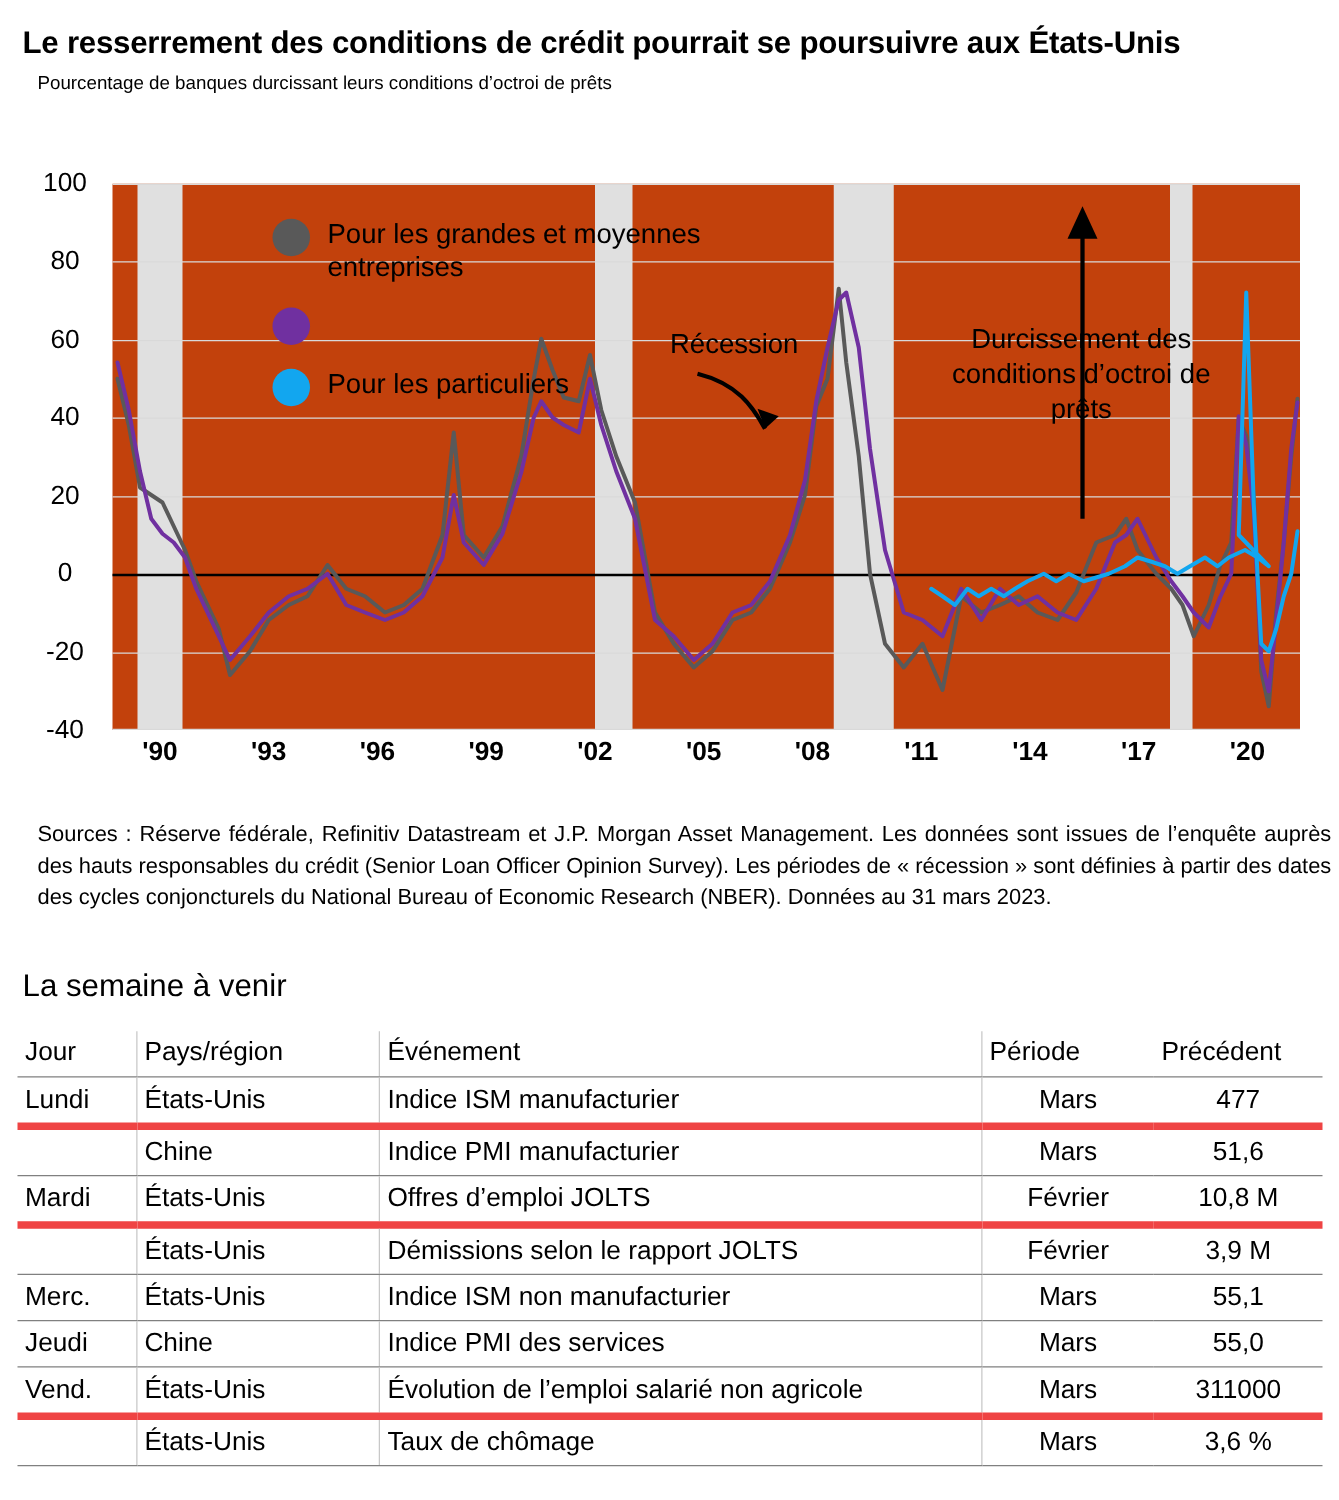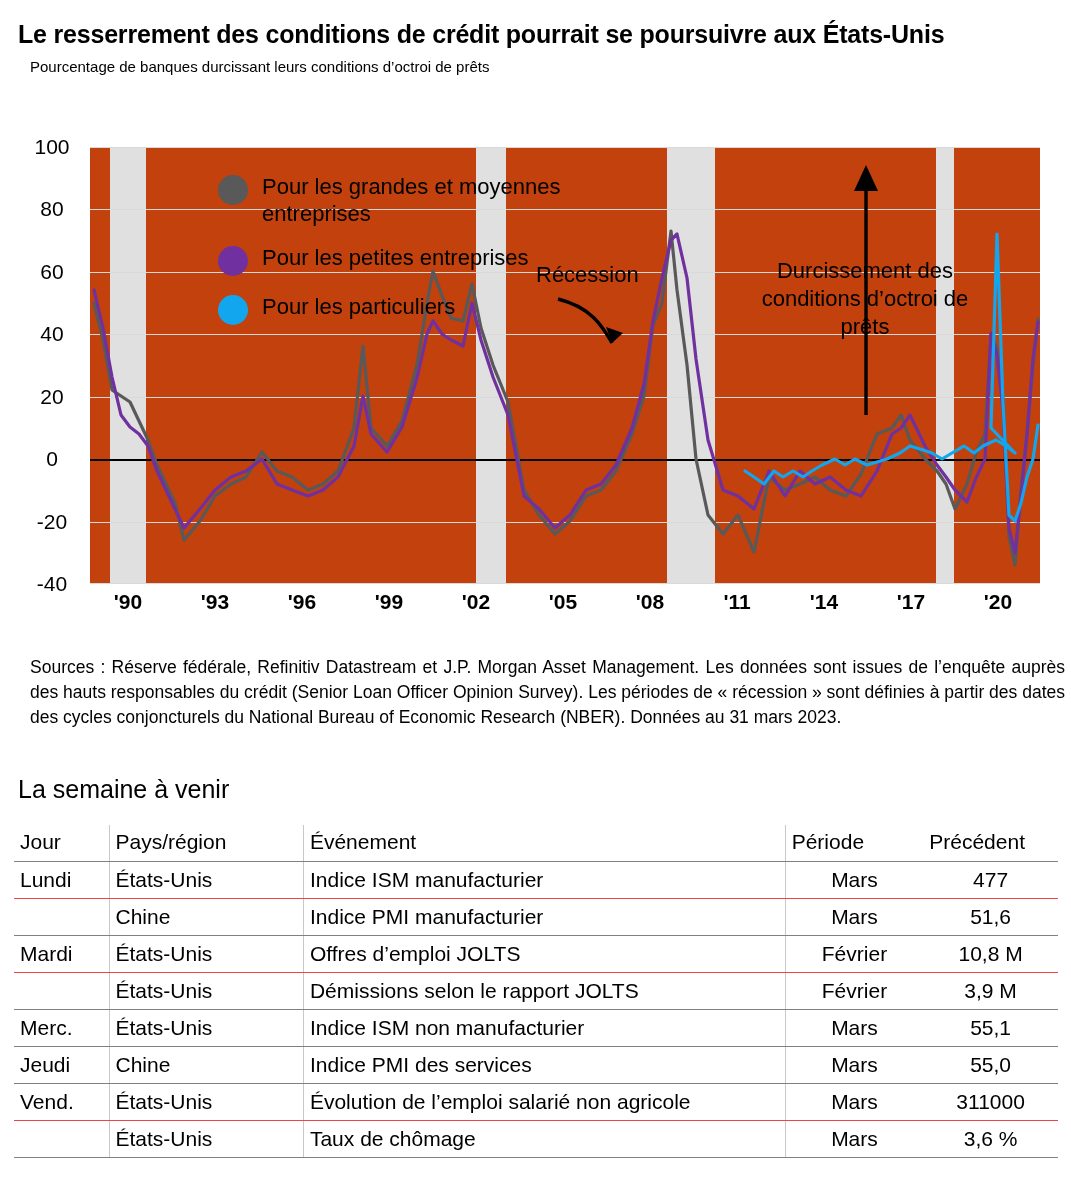--- a/index.html
+++ b/index.html
@@ -186,21 +186,21 @@
     font-size: 21px;
   }
   table.week th {
     font-weight: normal;
     text-align: left;
     padding: 5px 6px 7px 6px;
     border-bottom: 1.5px solid #808080;
   }
   table.week td {
     padding: 6px 6px;
-    border-bottom: 1px solid #ef4444;
+    border-bottom: 6px solid #ef4444;
   }
   table.week tr.sep td {
     border-bottom: 1.5px solid #808080;
   }
   .col-day   { width: 86px; }
   .col-ctry  { width: 190px; border-left: 1px solid #c8c8c8; }
   .col-event { width: 510px; border-left: 1px solid #c8c8c8; }
   .col-per   { width: 132px; text-align: center; border-left: 1px solid #c8c8c8; }
   .col-prev  { width: 126px; text-align: center; }
   th.col-per { text-align: center; }
@@ -252,21 +252,20 @@
         <polyline fill="none" stroke="#12A6EF" stroke-width="3.2" stroke-linejoin="round" stroke-linecap="round" points="655,324 664,330 674,337 684,324 693,330 703,324 713,330 722,324 732,318 745,312 755,318 765,312 777,318 787,315 797,312 810,306 820,299 830,302 842,306 852,312 862,306 874,299 884,306 893,299 906,293 916,299 925,306 901,281 907,87 913,256 919,368 925,374 931,356 937,330 943,312 948,278"></polyline>
       </svg>
 
       <div class="legend">
         <div class="legend-item">
           <div class="legend-dot" style="background:#595959;"></div>
           <div class="legend-text">Pour les grandes et moyennes entreprises</div>
         </div>
         <div class="legend-item">
           <div class="legend-dot" style="background:#7030A0;"></div>
-          <div class="legend-text">Pour les petites entreprises</div>
         </div>
         <div class="legend-item">
           <div class="legend-dot" style="background:#12A6EF;"></div>
           <div class="legend-text">Pour les particuliers</div>
         </div>
       </div>
 
       <div class="anno-recession">Récession</div>
       <div class="anno-hardening">Durcissement des conditions d’octroi de prêts</div>
 

